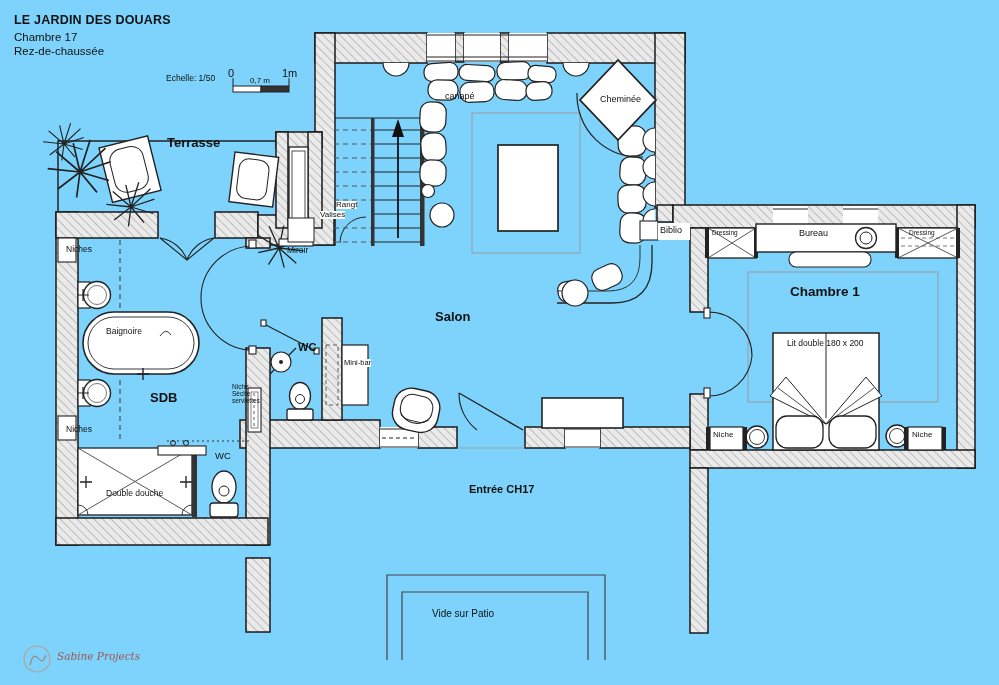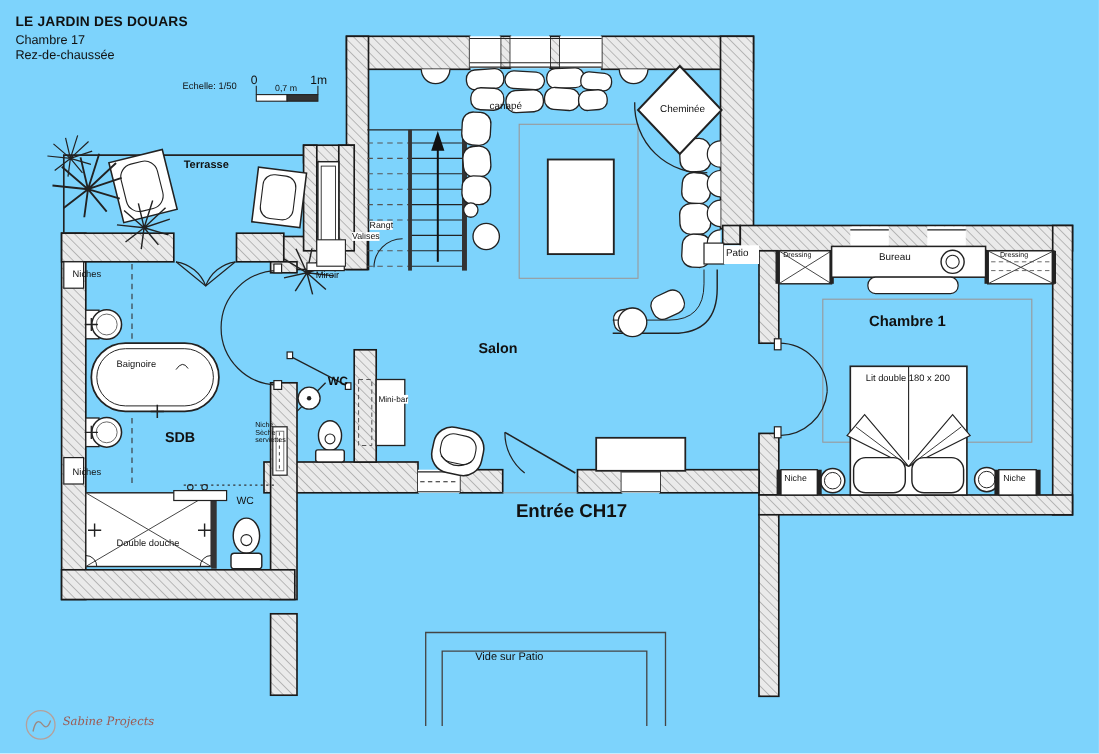--- a/index.html
+++ b/index.html
@@ -348,47 +348,47 @@
 
 <span class="lbl b" style="left:14px;top:14px;font-size:12.5px;letter-spacing:.2px">LE JARDIN DES DOUARS</span>
 <span class="lbl u" style="left:14px;top:31px;font-size:11.5px">Chambre 17</span>
 <span class="lbl u" style="left:14px;top:45px;font-size:11.5px">Rez-de-chaussée</span>
 
 <span class="lbl u" style="left:166px;top:74px;font-size:8.5px">Echelle: 1/50</span>
 <span class="lbl" style="left:228px;top:68px;font-size:11px">0</span>
 <span class="lbl" style="left:250px;top:77px;font-size:8px">0,7 m</span>
 <span class="lbl" style="left:282px;top:68px;font-size:11px">1m</span>
 
-<span class="lbl b" style="left:167px;top:146px;font-size:10px">Terrasse</span>
+<span class="lbl b" style="left:167px;top:136px;font-size:13px">Terrasse</span>
 <span class="lbl" style="left:66px;top:245px;font-size:8.5px">Niches</span>
 <span class="lbl" style="left:106px;top:327px;font-size:8.5px">Baignoire</span>
 <span class="lbl b" style="left:150px;top:391px;font-size:13px">SDB</span>
 <span class="lbl" style="left:66px;top:425px;font-size:8.5px">Niches</span>
 <span class="lbl" style="left:215px;top:451px;font-size:9.5px">WC</span>
 <span class="lbl" style="left:106px;top:489px;font-size:8.5px">Double douche</span>
 
 <span class="lbl" style="left:232px;top:384px;font-size:6.5px">Niche</span>
 <span class="lbl" style="left:232px;top:391px;font-size:6.5px">Sèche</span>
 <span class="lbl" style="left:232px;top:398px;font-size:6.5px">serviettes</span>
 
 <span class="lbl b" style="left:298px;top:342px;font-size:11px">WC</span>
 <span class="lbl" style="left:344px;top:359px;font-size:7.5px;background:#fff">Mini-bar</span>
 <span class="lbl" style="left:287px;top:246px;font-size:8.5px">Miroir</span>
 <span class="lbl" style="left:336px;top:201px;font-size:8px;background:#fff">Rangt</span>
 <span class="lbl" style="left:320px;top:211px;font-size:8px;background:#fff">Valises</span>
 <span class="lbl" style="left:445px;top:92px;font-size:9px">canapé</span>
 <span class="lbl" style="left:600px;top:95px;font-size:9px">Cheminée</span>
 <span class="lbl b" style="left:435px;top:310px;font-size:13px">Salon</span>
-<span class="lbl" style="left:660px;top:226px;font-size:9px">Patio</span>
-<span class="lbl b" style="left:469px;top:456px;font-size:17px">Entrée CH17</span>
+<span class="lbl" style="left:660px;top:226px;font-size:9px">Biblio</span>
+<span class="lbl b" style="left:469px;top:484px;font-size:11px">Entrée CH17</span>
 
 <span class="lbl" style="left:712px;top:230px;font-size:6.5px">Dressing</span>
 <span class="lbl" style="left:909px;top:230px;font-size:6.5px">Dressing</span>
 <span class="lbl" style="left:799px;top:229px;font-size:9px">Bureau</span>
 <span class="lbl b" style="left:790px;top:285px;font-size:13.5px">Chambre 1</span>
 <span class="lbl" style="left:787px;top:339px;font-size:8.5px">Lit double 180 x 200</span>
 <span class="lbl" style="left:713px;top:431px;font-size:8px">Niche</span>
 <span class="lbl" style="left:912px;top:431px;font-size:8px">Niche</span>
 
-<span class="lbl" style="left:432px;top:593px;font-size:10px">Vide sur Patio</span>
+<span class="lbl" style="left:432px;top:609px;font-size:10px">Vide sur Patio</span>
 <span class="lbl logo-text" style="left:57px;top:651px;font-size:10.5px;color:#9c5a52">Sabine Projects</span>
 
 </div>
 
 </body></html>

